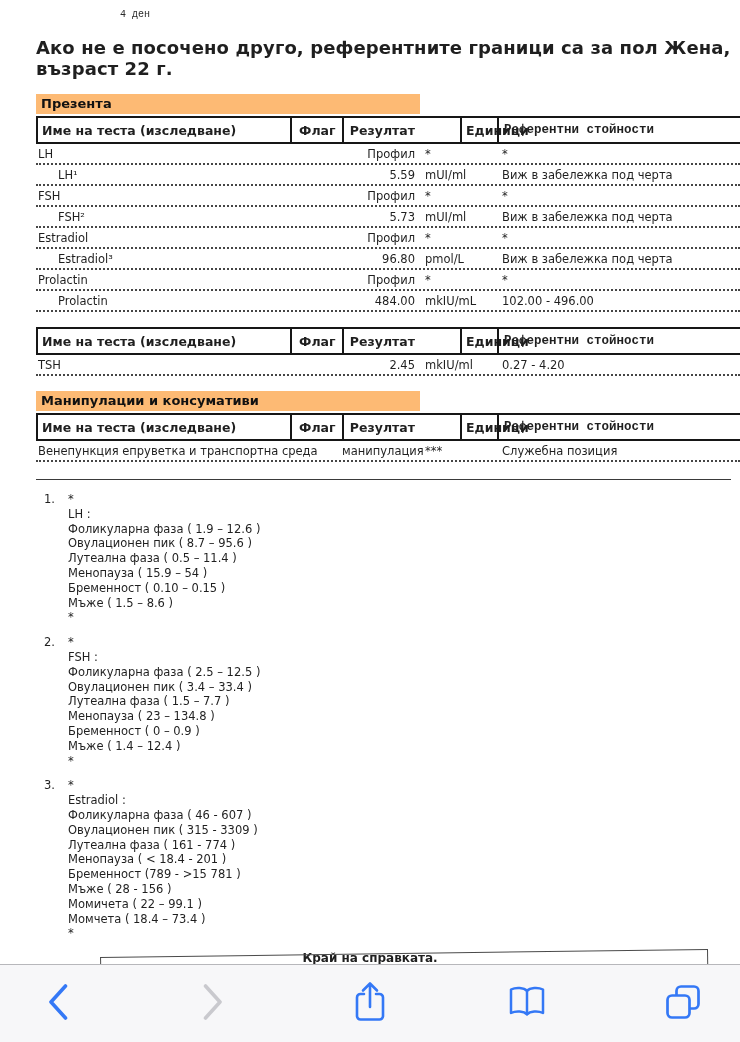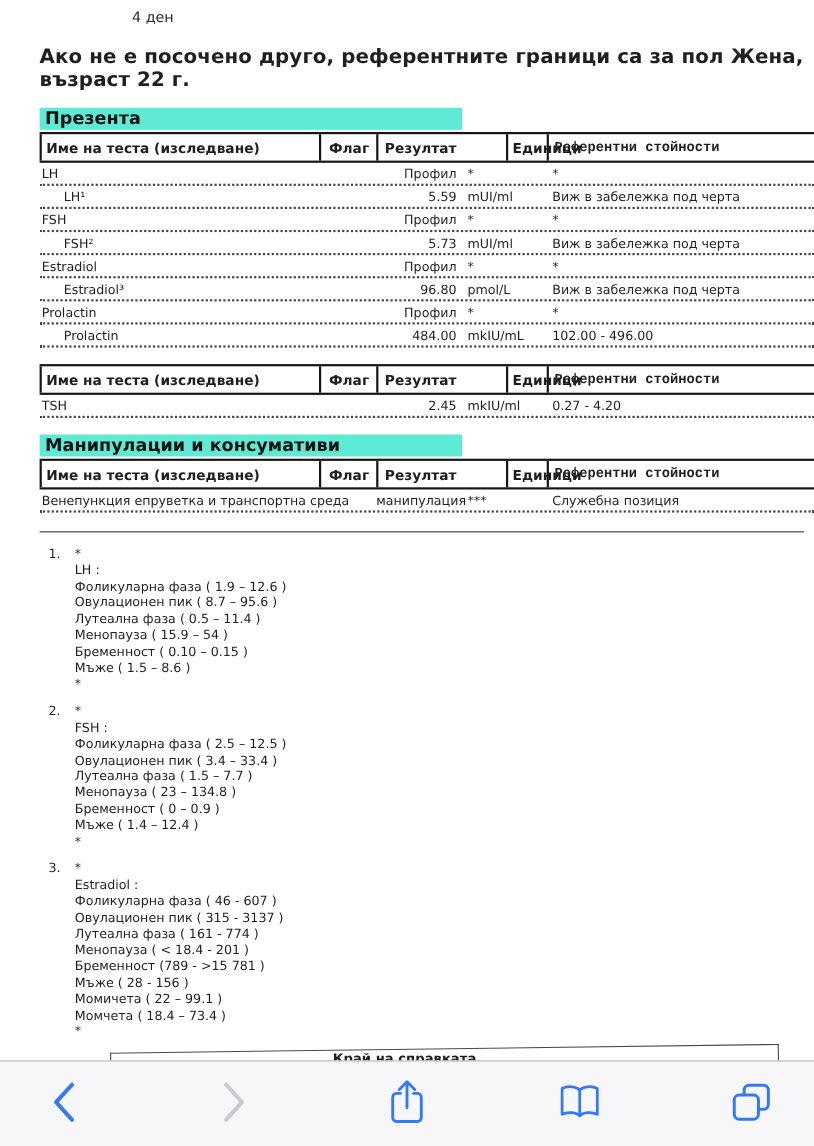--- a/index.html
+++ b/index.html
@@ -2,26 +2,26 @@
 <html><head>
 <meta charset="utf-8">
 <style>
   html,body { margin:0; padding:0; }
   body {
     width:740px; height:1042px; position:relative; overflow:hidden;
     background:#ffffff; color:#1f1f1f;
     font-family:"DejaVu Sans","Liberation Sans",sans-serif;
   }
   .doc { position:absolute; left:36px; top:0; right:0; }
-  .top-note { margin:9px 0 14px 84px; font-size:13px; color:#2b2b2b; }
+  .top-note { margin:9px 0 14px 84px; font-size:10px; color:#2b2b2b;font-family:Liberation Mono, monospace; }
   .intro { margin-top:17px; font-weight:bold; font-size:18px; letter-spacing:0.1px; }
   section { margin-top:15px; }
   .sec-bar {
     width:384px; height:20px; box-sizing:border-box; padding-left:5px;
-    background:#5eead4; font-weight:bold; font-size:16px; line-height:20px;
+    background:#fdba74; font-weight:bold; font-size:13px; line-height:20px;
     margin-bottom:2px; color:#111;
   }
   .tbl { width:100%; }
   .thead {
     display:grid; grid-template-columns:254px 52px 78px 77px auto;
     border-top:2px solid #161616; border-bottom:2px solid #161616;
   }
   .hc { font-weight:bold; font-size:12.5px; padding:5px 4px 4px 4px;
         border-left:2px solid #161616; white-space:nowrap; }
   .hc-flag { padding-left:7px; }
@@ -36,21 +36,21 @@
   .c-name { padding-left:2px; }
   .c-name.indent { padding-left:22px; }
   .c-result { text-align:right; padding-right:5px; }
   .c-units { padding-left:5px; }
   .c-ref { padding-left:5px; }
   .notes-divider { border:0; border-top:1.5px solid #3a3a3a; margin:17px 9px 0 0; }
   #footnotes { margin-top:12px; }
   .note { display:flex; margin-bottom:10px; }
   .note-num { width:24px; margin-left:8px; font-size:11.5px; line-height:14.8px; }
   .note-lines div { font-size:11.5px; line-height:14.8px; white-space:pre; }
-  .end-note { width:668px; margin-top:9px; text-align:center; font-weight:bold; font-size:12px;text-decoration:underline; }
+  .end-note { width:668px; margin-top:9px; text-align:center; font-weight:bold; font-size:12px; }
   .bottom-box {
     position:absolute; left:100px; top:949px; width:606px; height:70px;
     border:1.5px solid #4a4a4a; border-bottom:none;
     transform:rotate(-0.75deg); transform-origin:right top; z-index:1;
   }
   .toolbar {
     position:absolute; left:0; right:0; bottom:0; height:78px; z-index:5;
     background:#f7f7f9; border-top:1px solid #b7b7bb;
     display:flex; align-items:center; justify-content:space-between;
     padding:0 34px; box-sizing:border-box;
@@ -217,21 +217,21 @@
           <div>*</div>
         </div>
   </div>
 
   <div class="note">
     <div class="note-num">3.</div>
     <div class="note-lines">
           <div>*</div>
           <div>Estradiol :</div>
           <div>Фоликуларна фаза ( 46 - 607 )</div>
-          <div>Овулационен пик ( 315 - 3137 )</div>
+          <div>Овулационен пик ( 315 - 3309 )</div>
           <div>Лутеална фаза ( 161 - 774 )</div>
           <div>Менопауза ( &lt; 18.4 - 201 )</div>
           <div>Бременност (789 - &gt;15 781 )</div>
           <div>Мъже ( 28 - 156 )</div>
           <div>Момичета ( 22 – 99.1 )</div>
           <div>Момчета ( 18.4 – 73.4 )</div>
           <div>*</div>
         </div>
   </div>
 </div>

